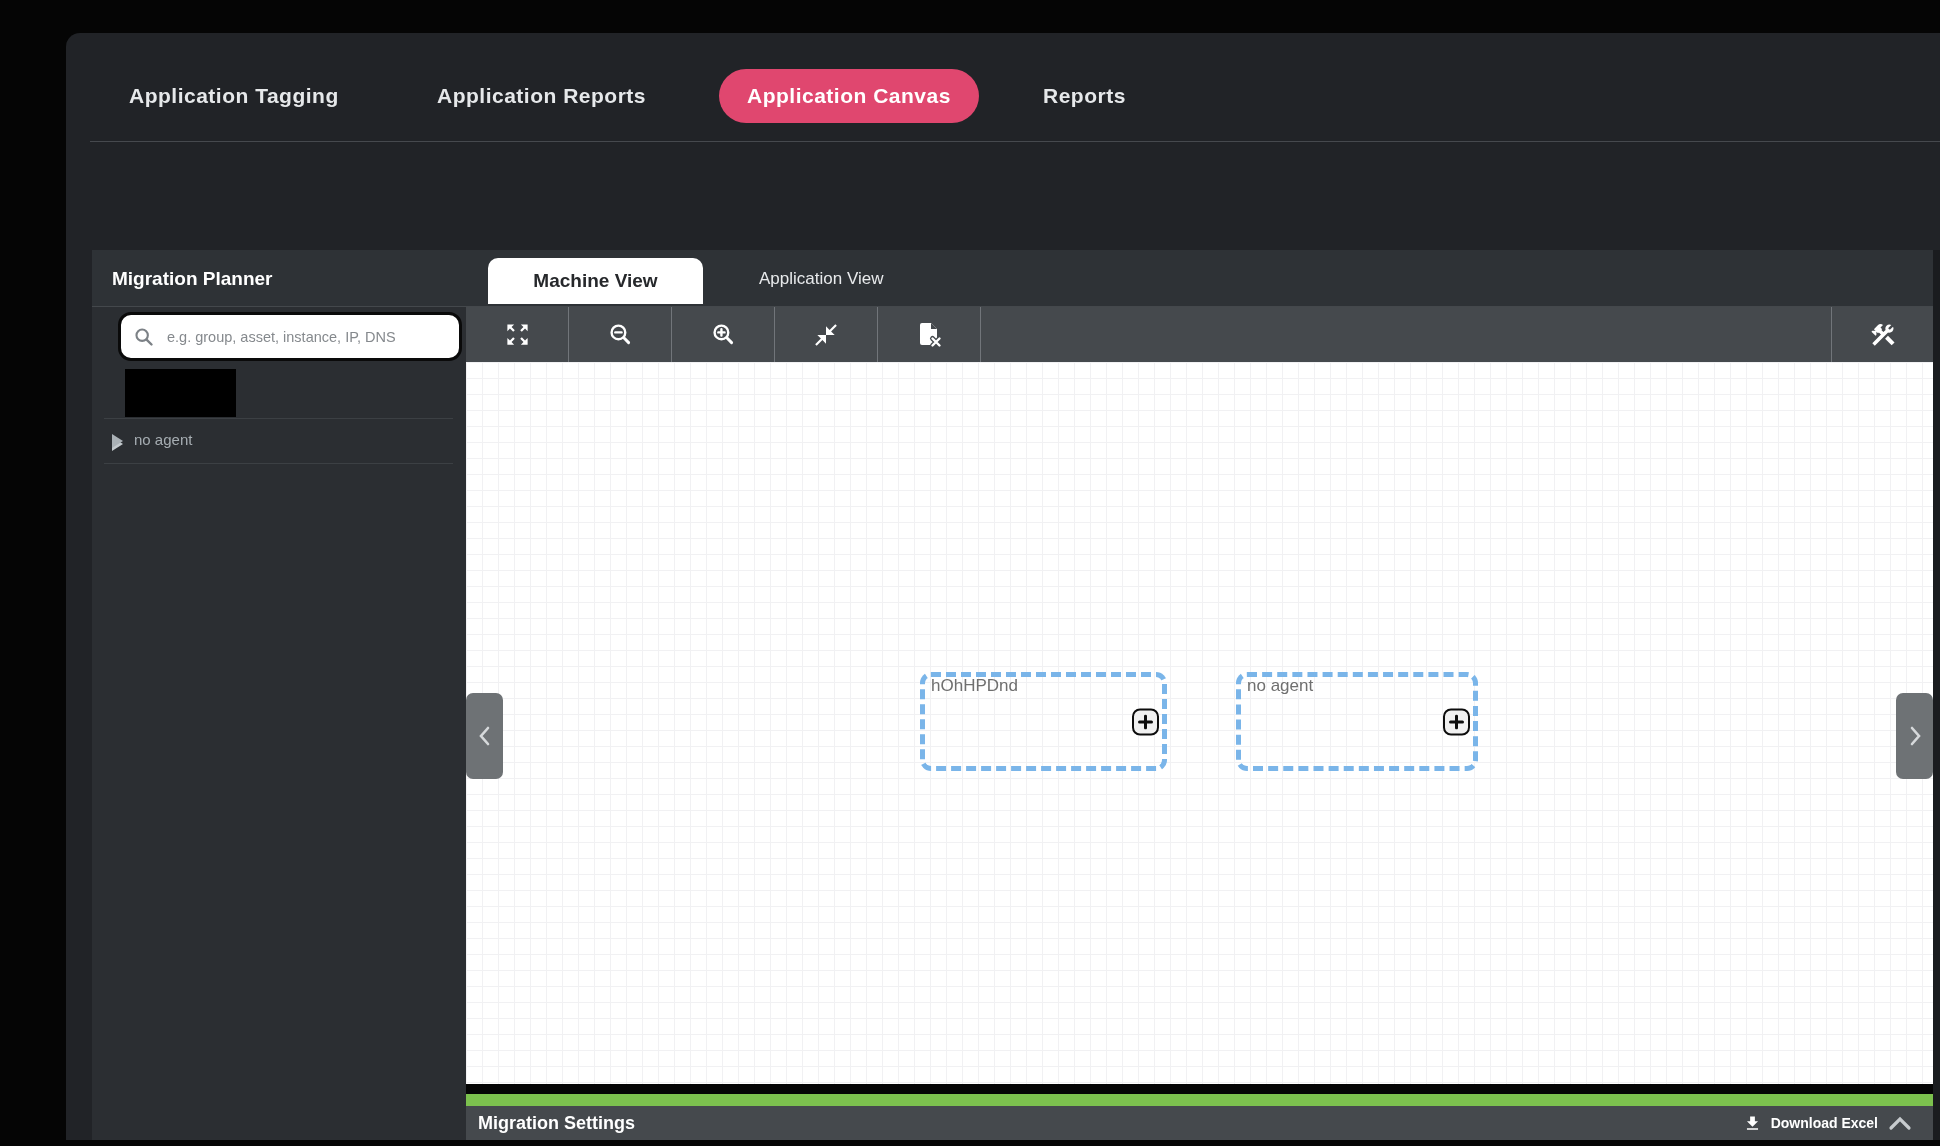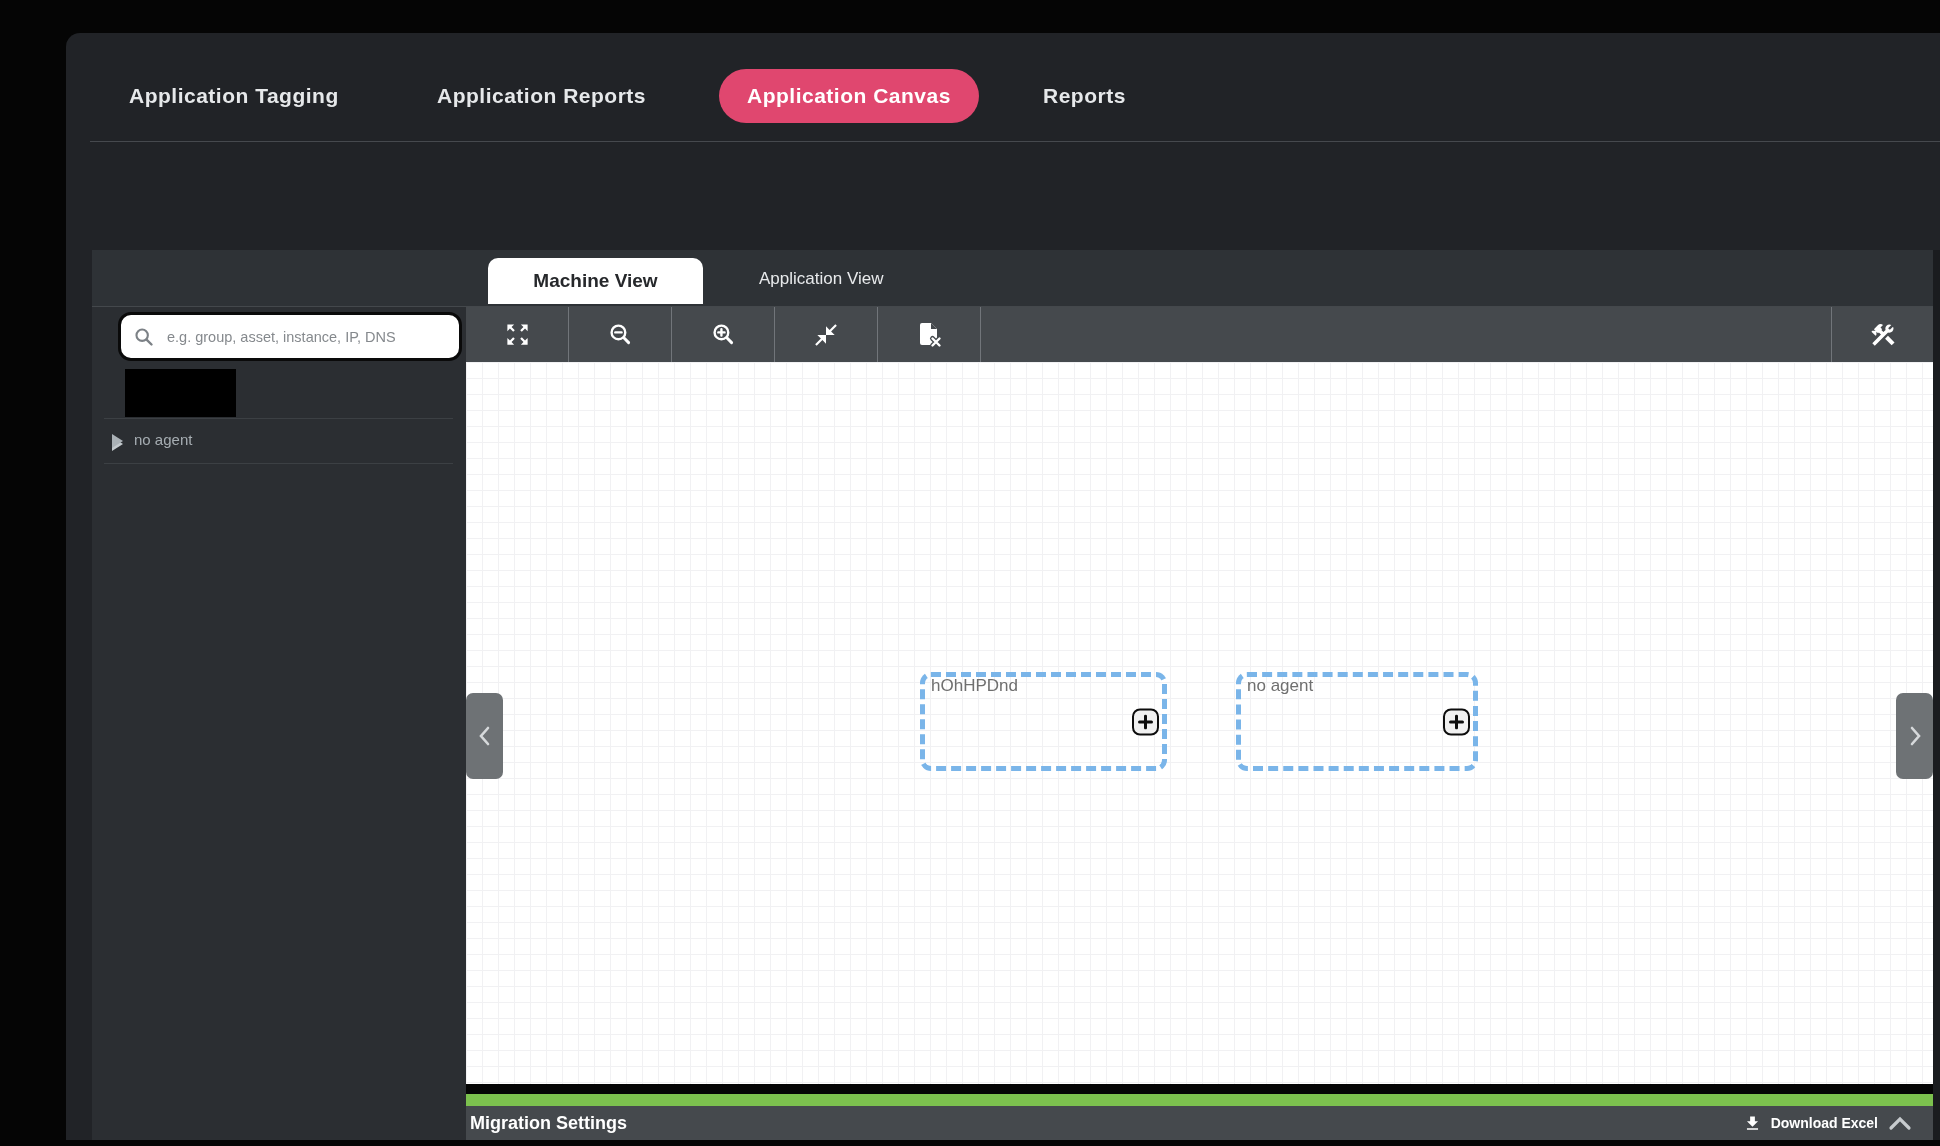--- a/index.html
+++ b/index.html
@@ -110,41 +110,42 @@
     width:27px;height:27px;background:#f1f1f1;border:2px solid #0d0d0d;border-radius:8px;
     box-sizing:border-box;display:flex;align-items:center;justify-content:center;cursor:pointer;
   }
 
   .strip-black{height:10px;background:#050505;flex:none;}
   .strip-green{height:12px;background:#7CC14E;flex:none;}
   .footer{
     height:34px;background:#45494d;flex:none;position:relative;
     display:flex;align-items:center;
   }
-  .footer-title{color:#ffffff;font-size:18px;font-weight:700;margin-left:4px;}
+  .footer-title{color:#ffffff;font-size:18px;font-weight:700;margin-left:12px;}
   .footer-right{
     position:absolute;right:20px;top:0;bottom:0;display:flex;align-items:center;gap:9px;
   }
   .dl-label{color:#ffffff;font-size:14px;font-weight:700;white-space:nowrap;cursor:pointer;}
   .icon{display:block;}
 </style>
 </head>
 <body>
 
 <div class="app">
 
   <div class="nav">
     <span class="nav-item" style="left:63px">Application Tagging</span>
     <span class="nav-item" style="left:371px">Application Reports</span>
     <span class="nav-item pill" style="left:653px">Application Canvas</span>
     <span class="nav-item" style="left:977px">Reports</span>
   </div>
   <div class="nav-divider"></div>
 
   <div class="hstrip">
+    <div class="planner-title">Migration Planner</div>
     <div class="vtab">Machine View</div>
     <div class="vtab-inactive">Application View</div>
   </div>
   <div class="right-sliver"></div>
 
   <div class="sidebar">
     <div class="searchbox">
       <svg class="icon" width="22" height="22" viewBox="0 0 24 24">
         <circle cx="10" cy="10" r="6.2" fill="none" stroke="#7c8186" stroke-width="2.3"></circle>
         <path d="M14.8 14.8l5.4 5.4" stroke="#7c8186" stroke-width="2.6" stroke-linecap="round"></path>

